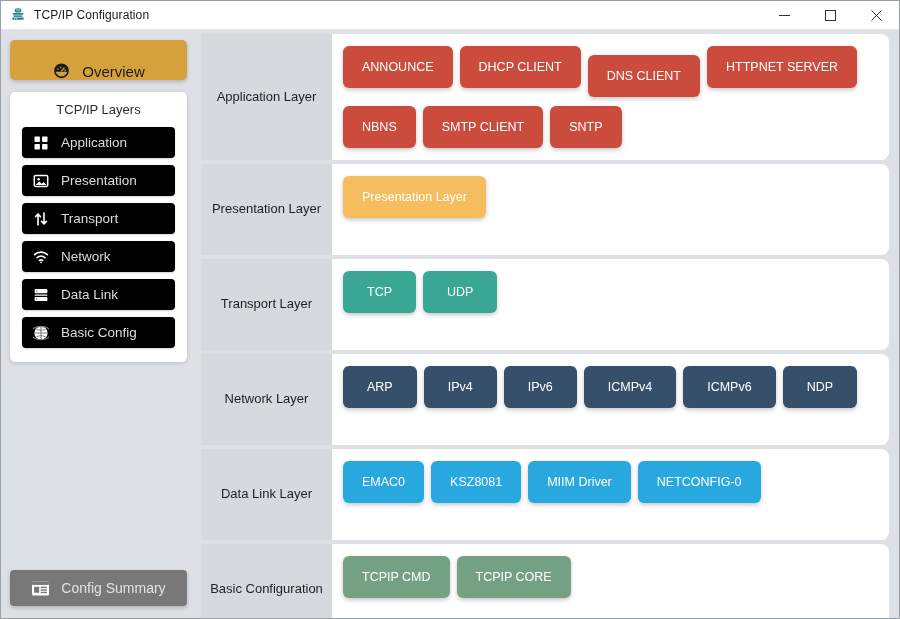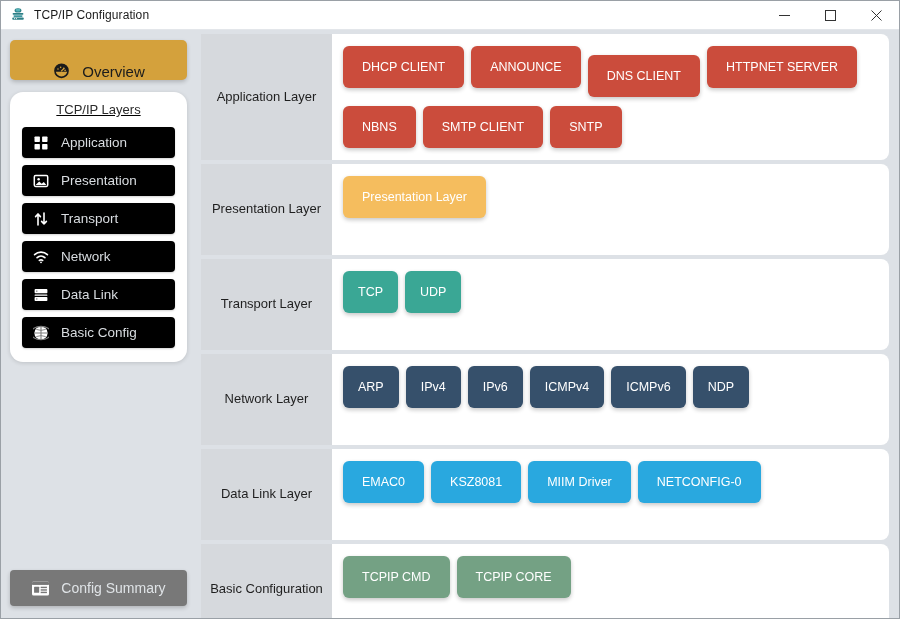--- a/index.html
+++ b/index.html
@@ -97,25 +97,24 @@
     margin-bottom: 12px;
     flex: 0 0 auto;
   }
   #overview-button .ov-label {
     font-size: 15px;
     color: #1c1c1c;
   }
 
   #layers-card {
     background: #ffffff;
-    border-radius: 13px;
+    border-radius: 5px;
     box-shadow: 0 1px 4px rgba(0,0,0,0.14);
     padding: 10px 12px 14px 12px;
     flex: 0 0 auto;
-    text-decoration: underline;
   }
   #layers-card-title {
     text-align: center;
     font-size: 13px;
     color: #2b2b2b;
     margin-bottom: 10px;
   }
   .layer-nav-item {
     height: 31px;
     border-radius: 4px;
@@ -204,21 +203,21 @@
     gap: 9px 7px;
     overflow: hidden;
   }
 
   .chip {
     height: 42px;
     border-radius: 6px;
     display: flex;
     align-items: center;
     justify-content: center;
-    padding: 0 15px;
+    padding: 0 24px;
     box-sizing: border-box;
     font-size: 12.5px;
     color: #ffffff;
     white-space: nowrap;
     box-shadow: 0 2px 4px rgba(0,0,0,0.22);
     cursor: pointer;
     flex: 0 0 auto;
   }
   .chip.wide-pad { padding: 0 19px; }
 
@@ -362,22 +361,22 @@
     </div>
 
     <div id="main-area">
       <div id="layers-scroll">
 
         <div class="layer-row" id="row-application">
           <div class="layer-row-label">
             <span>Application Layer</span>
           </div>
           <div class="layer-row-content">
+            <div class="chip wide-pad" style="background: rgb(203, 76, 60);">ANNOUNCE</div>
             <div class="chip wide-pad" style="background: rgb(203, 76, 60);">DHCP CLIENT</div>
-            <div class="chip wide-pad" style="background: rgb(203, 76, 60);">ANNOUNCE</div>
             <div class="chip wide-pad" style="background: rgb(203, 76, 60); margin-top: 9px;">DNS CLIENT</div>
             <div class="chip wide-pad" style="background: rgb(203, 76, 60);">HTTPNET SERVER</div>
             <div class="chip wide-pad" style="background: rgb(203, 76, 60);">NBNS</div>
             <div class="chip wide-pad" style="background: rgb(203, 76, 60);">SMTP CLIENT</div>
             <div class="chip wide-pad" style="background: rgb(203, 76, 60);">SNTP</div>
           </div>
         </div>
 
         <div class="layer-row" id="row-presentation">
           <div class="layer-row-label">

